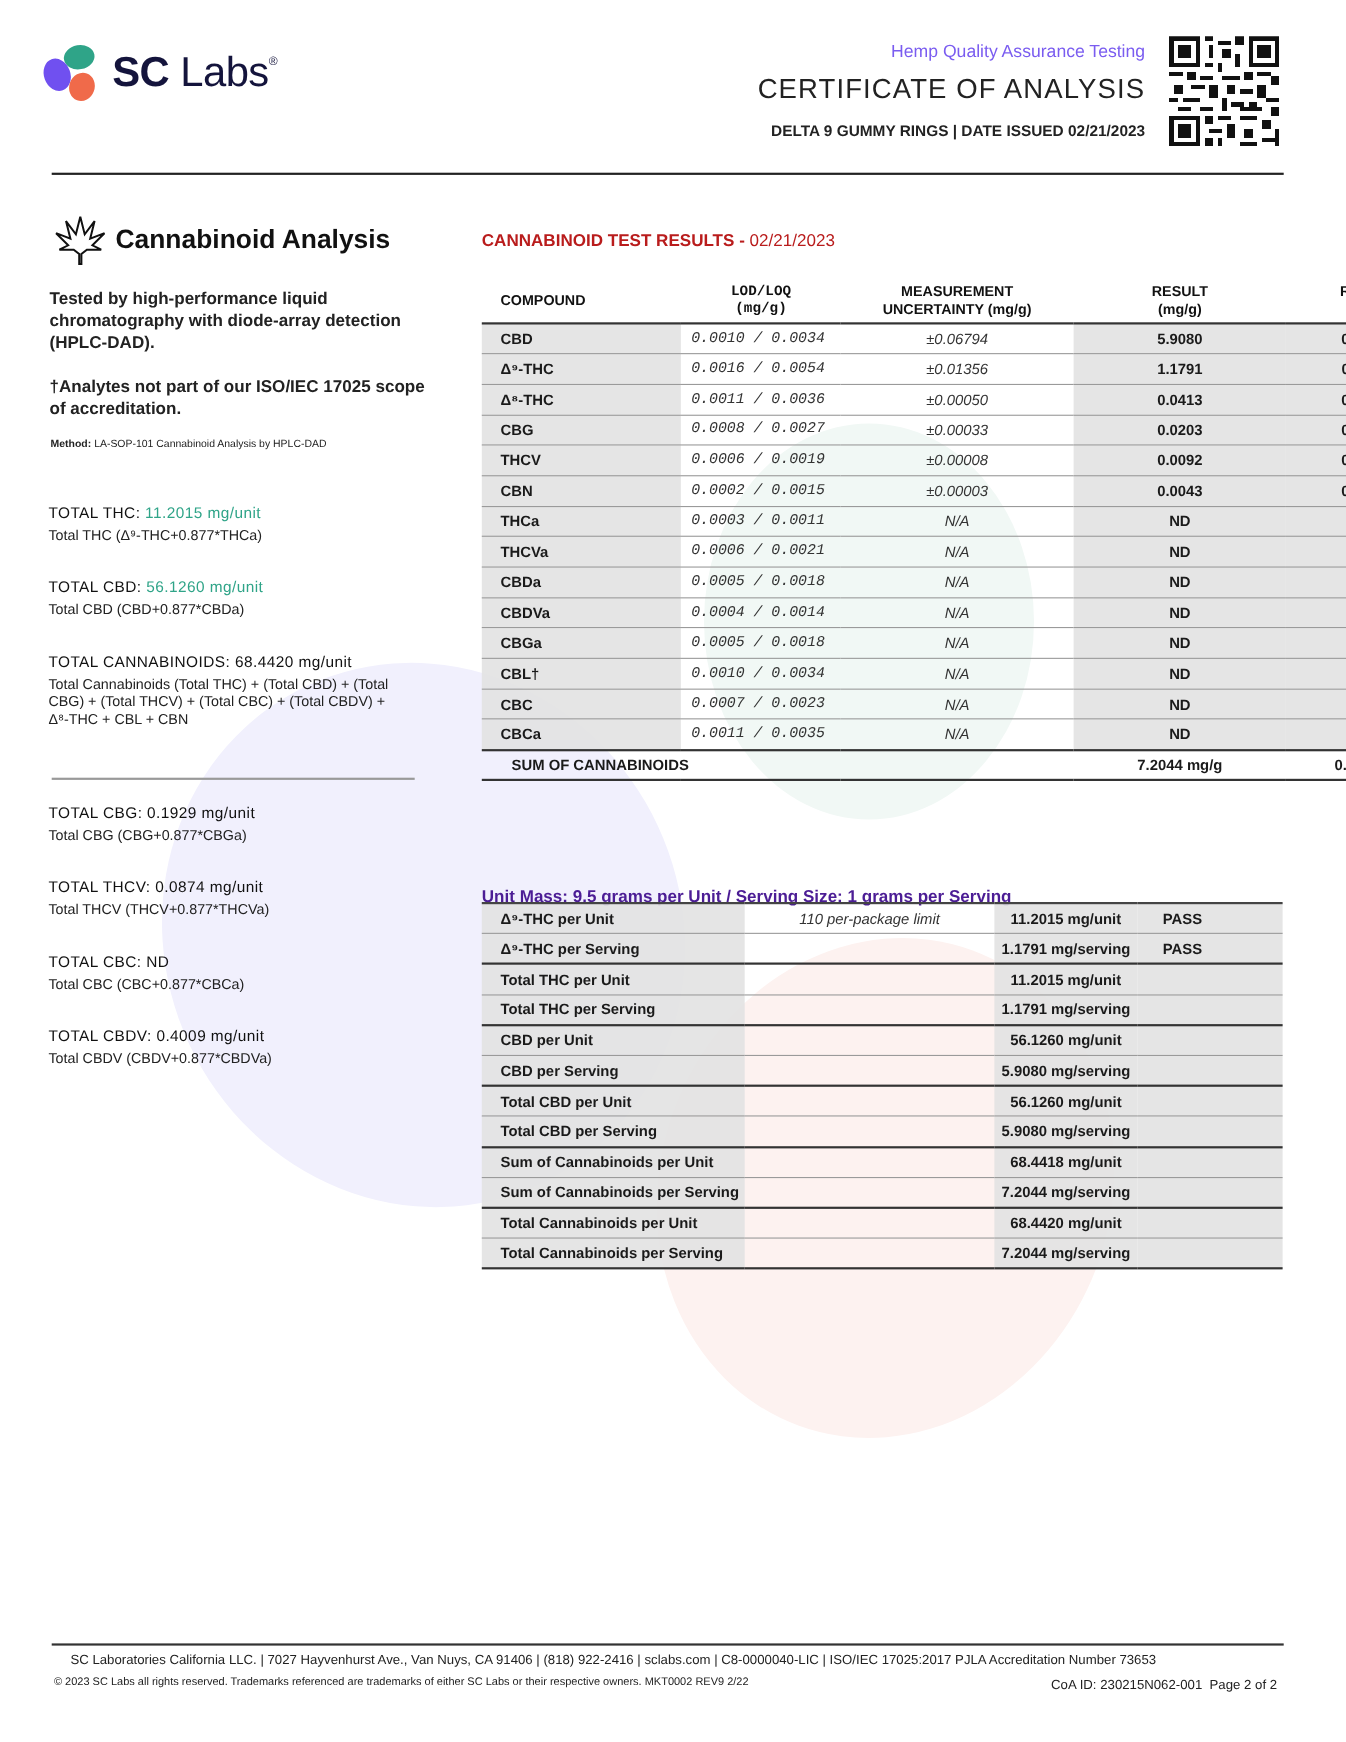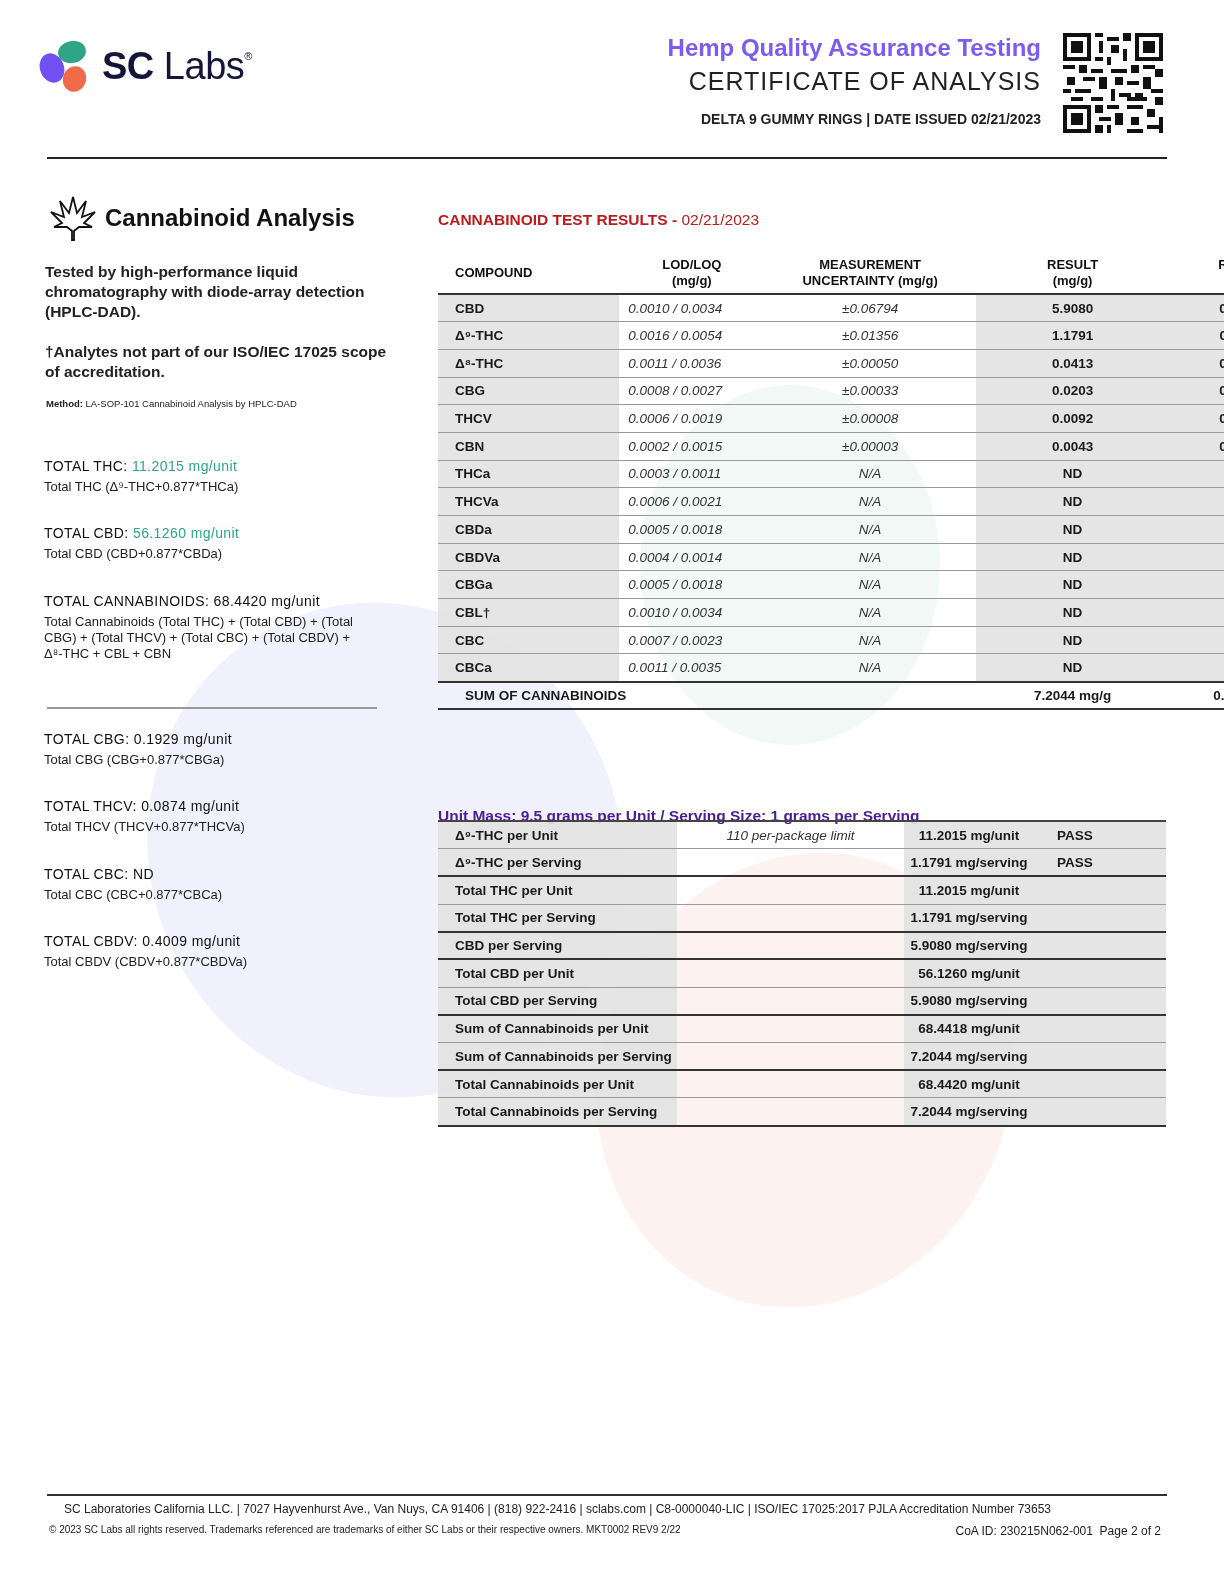--- a/index.html
+++ b/index.html
@@ -20,21 +20,21 @@
   .logo-mark .dot { position: absolute; border-radius: 50%; }
   .dot-green { left: 18px; top: 1px; width: 28px; height: 22px; background: #2fa488; transform: rotate(-10deg); }
   .dot-purple { left: 0; top: 13px; width: 24px; height: 30px; background: #7050f0; transform: rotate(-20deg); }
   .dot-orange { left: 23px; top: 26px; width: 23px; height: 26px; background: #f06a4a; transform: rotate(20deg); }
   .logo-text { margin-left: 10px; font-size: 38px; color: #14143c; letter-spacing: -0.5px; line-height: 1; }
   .logo-text b { font-weight: 700; }
   .logo-text span.thin { font-weight: 400; }
   .logo-text sup { font-size: 11px; vertical-align: top; position: relative; top: 4px; }
 
   .hdr-right { position: absolute; right: 183px; top: 36px; text-align: right; }
-  .hdr-sub { font-size: 24px; font-weight: 700; color: #7a5cf0; line-height: 24px; }
+  .hdr-sub { font-size: 16px; font-weight: 400; color: #7a5cf0; line-height: 24px; }
   .hdr-title { font-size: 25px; color: #222; letter-spacing: 1px; margin-top: 6px; line-height: 30px; }
   .hdr-meta { font-size: 14px; font-weight: 700; color: #222; margin-top: 14px; line-height: 18px; }
 
   .qr { position: absolute; left: 1062px; top: 33px; width: 102px; height: 100px; }
 
   .hdr-rule { position: absolute; left: 47px; top: 157px; width: 1120px; height: 2px; background: #222; }
 
   
   .sec-title { position: absolute; left: 48px; top: 193px; display: flex; align-items: center; }
   .leaf { width: 50px; height: 50px; }
@@ -54,21 +54,21 @@
   
   .t1-title { position: absolute; left: 438px; top: 211px; font-size: 15.5px; color: #b91c1c; }
   .t1-title b { font-weight: 700; }
   table { border-collapse: collapse; }
   .t1 { position: absolute; left: 438px; top: 252px; width: 880px; font-size: 13.5px; }
   .t1 th { font-weight: 700; font-size: 13px; line-height: 16px; height: 42px; vertical-align: middle; color: #111; }
   .t1 thead tr { border-bottom: 2.5px solid #333; }
   .t1 td { height: 27.7px; vertical-align: middle; border-bottom: 1.5px solid #9a9a9a; }
   .t1 .c-comp { width: 150px; padding-left: 17px; font-weight: 700; text-align: left; background: rgba(226,226,226,0.9); }
   .t1 th.c-comp { background: transparent; }
-  .t1 .c-lod { width: 120px; padding-left: 9px; font-style: italic; color: #333; text-align: left; }
+  .t1 .c-lod { width: 120px; padding-left: 9px; font-style: italic; color: #333; text-align: left; font-family: Liberation Mono, monospace; }
   .t1 .c-mu { width: 175px; text-align: center; font-style: italic; color: #333; }
   .t1 th.c-lod, .t1 th.c-mu { font-style: normal; text-align: center; color: #111; padding-left: 0; }
   .t1 .c-r1 { width: 160px; text-align: center; font-weight: 700; background: rgba(226,226,226,0.9); }
   .t1 .c-r2 { width: 123px; text-align: center; font-weight: 700; background: rgba(226,226,226,0.9); }
   .t1 th.c-r1, .t1 th.c-r2 { background: transparent; }
   .t1 tr.sum td { background: transparent; border-top: 2.5px solid #333; border-bottom: 2.5px solid #333; font-weight: 700; }
   .t1 tr.sum td.c-comp { padding-left: 27px; }
 
   
   .t2-title { position: absolute; left: 438px; top: 807px; font-size: 15.5px; font-weight: 700; color: #4c1d95; }
@@ -364,20 +364,26 @@
           <td class="c-lim"></td>
           <td class="c-val">11.2015 mg/unit</td>
           <td class="c-pass"></td>
         </tr>
         <tr class="grp">
           <td class="c-name">Total THC per Serving</td>
           <td class="c-lim"></td>
           <td class="c-val">1.1791 mg/serving</td>
           <td class="c-pass"></td>
         </tr>
+        <tr>
+          <td class="c-name">CBD per Unit</td>
+          <td class="c-lim"></td>
+          <td class="c-val">56.1260 mg/unit</td>
+          <td class="c-pass"></td>
+        </tr>
         <tr class="grp">
           <td class="c-name">CBD per Serving</td>
           <td class="c-lim"></td>
           <td class="c-val">5.9080 mg/serving</td>
           <td class="c-pass"></td>
         </tr>
         <tr>
           <td class="c-name">Total CBD per Unit</td>
           <td class="c-lim"></td>
           <td class="c-val">56.1260 mg/unit</td>

